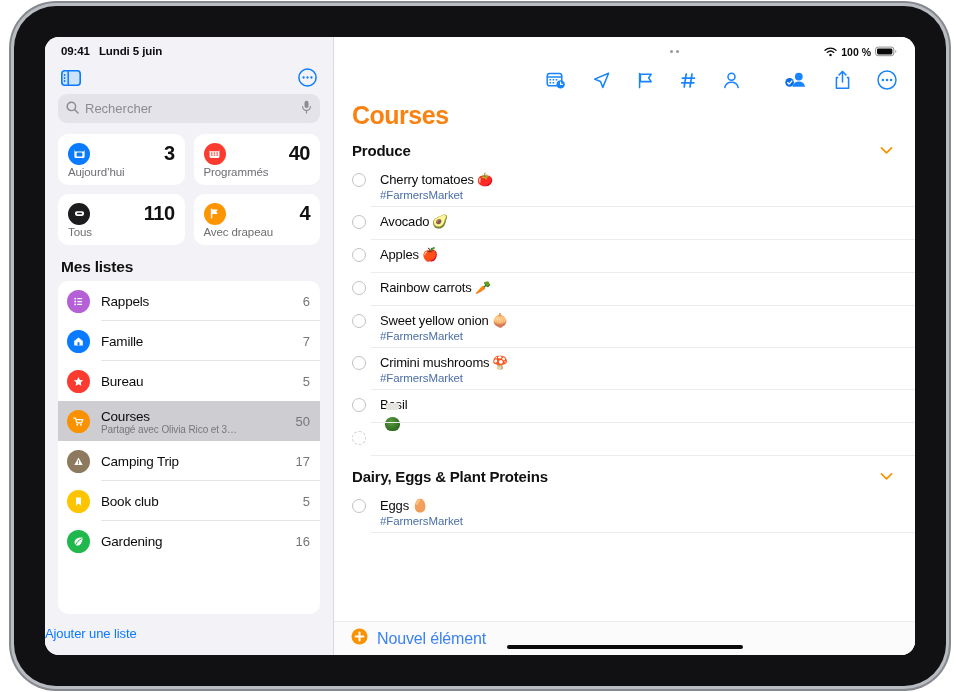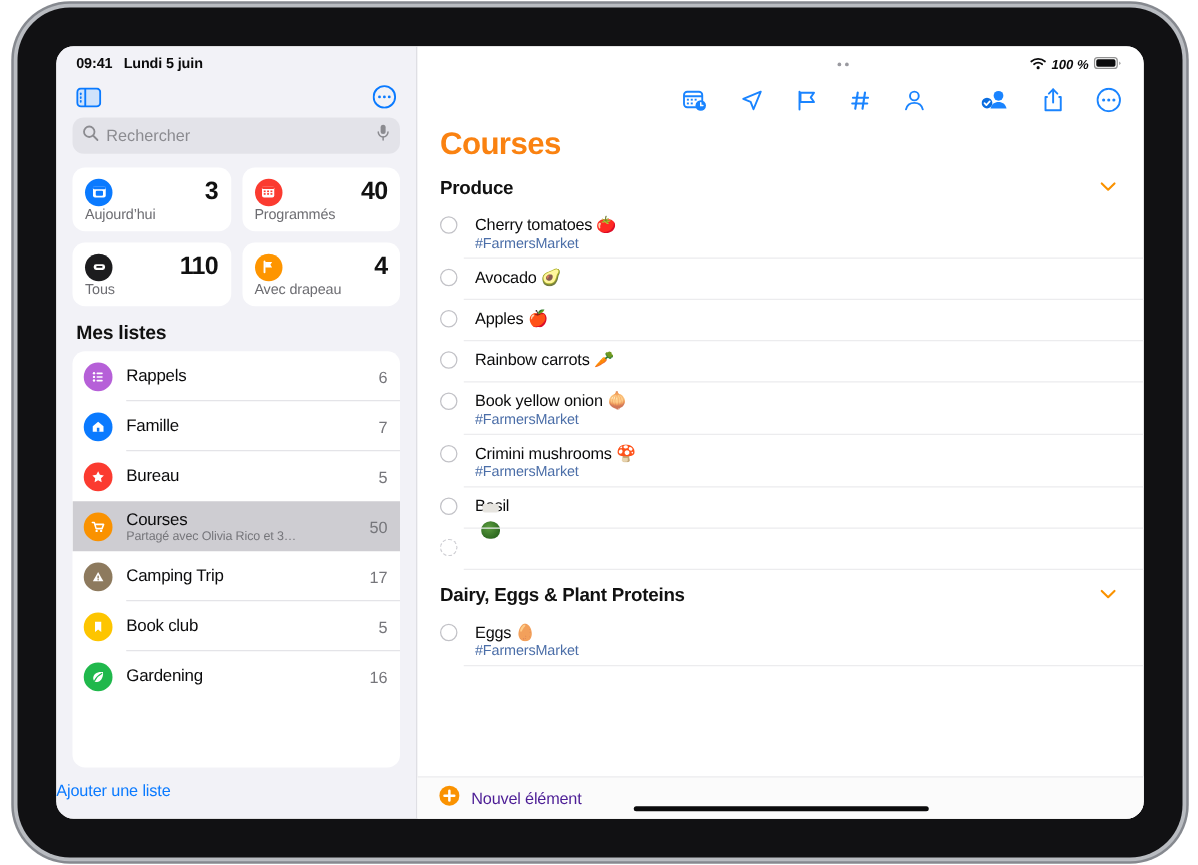--- a/index.html
+++ b/index.html
@@ -122,21 +122,21 @@
   
   #main { flex: 1; height: 100%; background: #ffffff; position: relative; display: flex; flex-direction: column; }
   .statusbar-right {
     display: flex; align-items: center; justify-content: space-between;
     padding: 7px 18px 0 0;
     height: 22px;
   }
   .dots-handle { margin: 0 auto; display: flex; gap: 3px; padding-left: 190px; }
   .dots-handle i { width: 3px; height: 3px; border-radius: 50%; background: #9a9aa0; display: block; }
   .status-right-group { display: flex; align-items: center; gap: 4px; }
-  .battery-pct { font-size: 10.5px; font-weight: bold; color: #0b0b0c; font-style: italic; }
+  .battery-pct { font-size: 10.5px; font-weight: bold; color: #0b0b0c; }
 
   .main-toolbar {
     display: flex; align-items: center;
     padding: 6px 18px 0 0;
     height: 36px;
   }
   .tb-left { display: flex; gap: 26px; margin-left: 212px; }
   .tb-right { display: flex; gap: 26px; margin-left: auto; }
 
   .main-title {
@@ -188,21 +188,21 @@
     border-radius: 2px; background: #e6e4df;
   }
 
   .newitem-bar {
     height: 34px; display: flex; align-items: center;
     gap: 9px; padding-left: 17px;
     background: #fbfbfb;
     border-top: 1px solid #ececee;
     cursor: pointer;
   }
-  .newitem-label { font-size: 13px; color: #4c1d95; letter-spacing: -0.15px; }
+  .newitem-label { font-size: 16px; color: #3b82f6; letter-spacing: -0.15px; }
   .home-indicator {
     position: absolute; bottom: 6px; left: 50%; transform: translateX(-50%);
     width: 236px; height: 4px; border-radius: 3px; background: #0b0b0c;
   }
 </style>
 </head>
 <body>
 
 <div id="device-frame">
   <div id="bezel-sensor"></div>
@@ -561,21 +561,21 @@
           <span class="circle"></span>
           <span class="item-body">
             <span class="item-title" style="display:block">Rainbow carrots 🥕</span>
           </span>
           <span class="sep"></span>
         </div>
 
         <div class="item-row">
           <span class="circle"></span>
           <span class="item-body">
-            <span class="item-title" style="display:block">Book yellow onion 🧅</span>
+            <span class="item-title" style="display:block">Sweet yellow onion 🧅</span>
             <span class="item-tag" style="display:block">#FarmersMarket</span>
           </span>
           <span class="sep"></span>
         </div>
 
         <div class="item-row">
           <span class="circle"></span>
           <span class="item-body">
             <span class="item-title" style="display:block">Crimini mushrooms 🍄</span>
             <span class="item-tag" style="display:block">#FarmersMarket</span>

